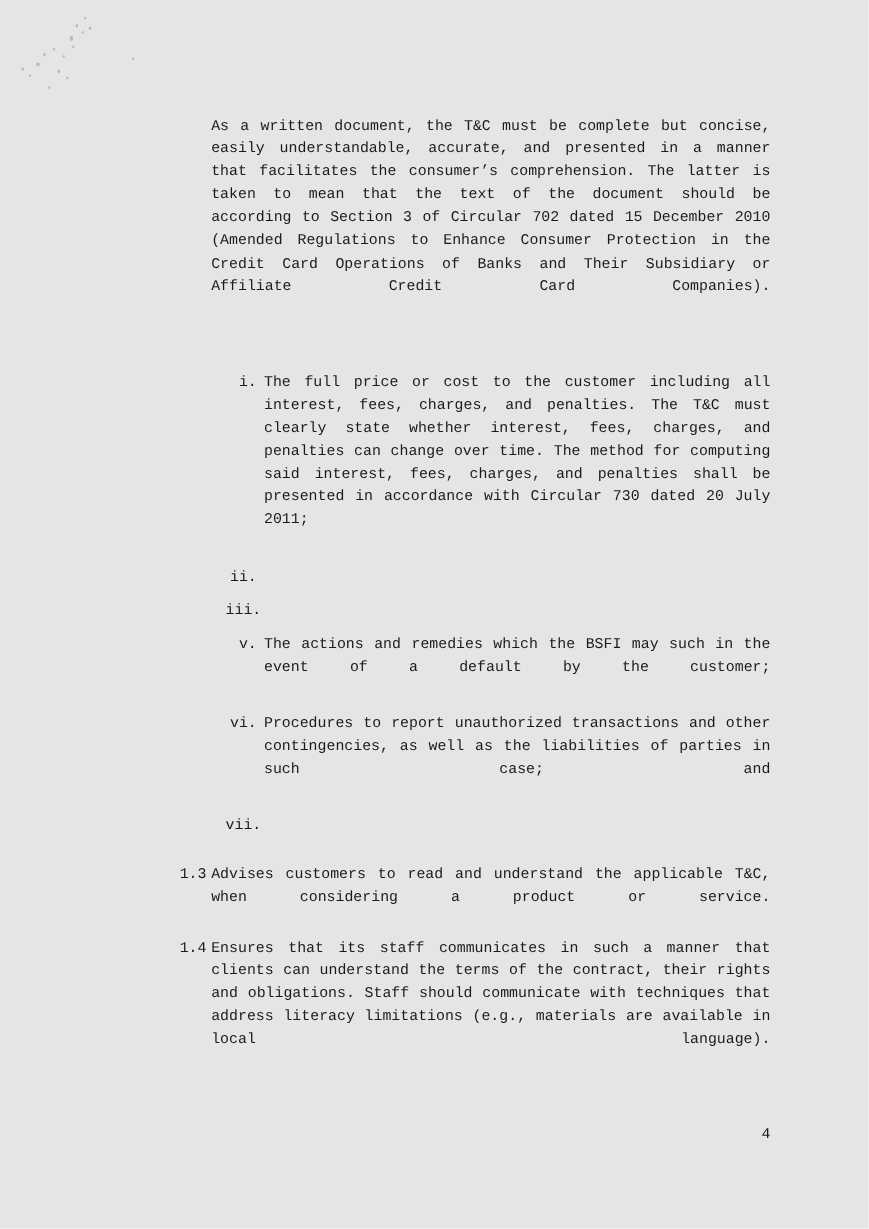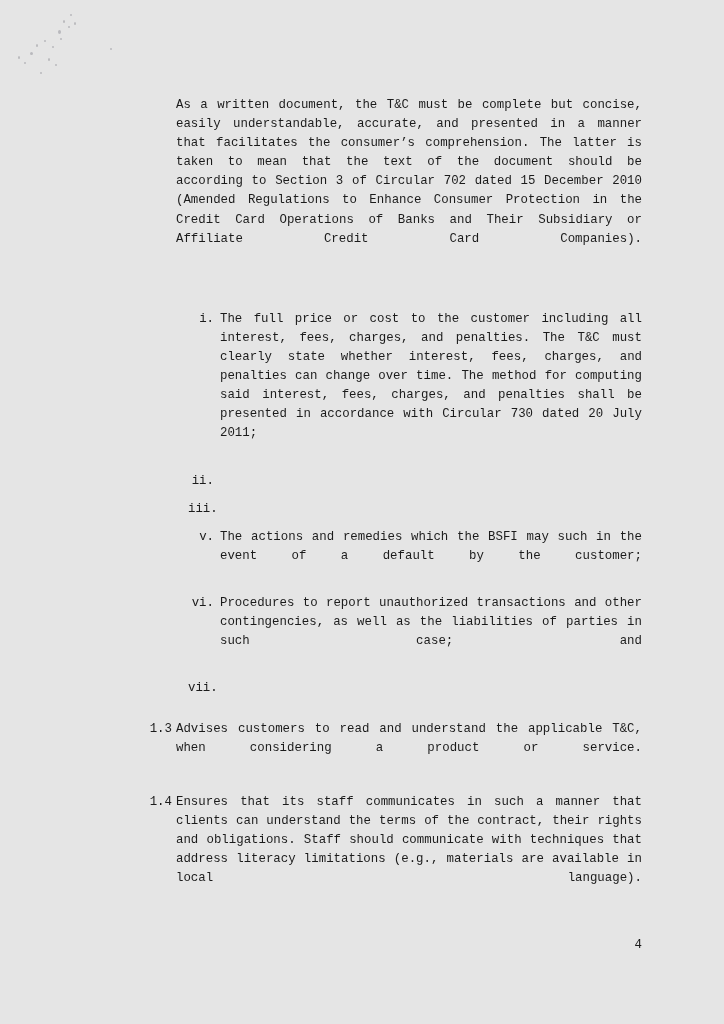--- a/index.html
+++ b/index.html
@@ -82,21 +82,21 @@
   }
 
   
   .clause {
     position: relative;
     margin-left: 30px;       
     text-align: justify;
     text-justify: inter-word;
   }
   .clause + .clause {
-    margin-top: 16px;
+    margin-top: 4px;
   }
   .clause-number {
     position: absolute;
     left: -30px;
     top: 0;
     width: 26px;
     text-align: right;
     font-size: 12.4px;
     line-height: 19.1px;
   }

